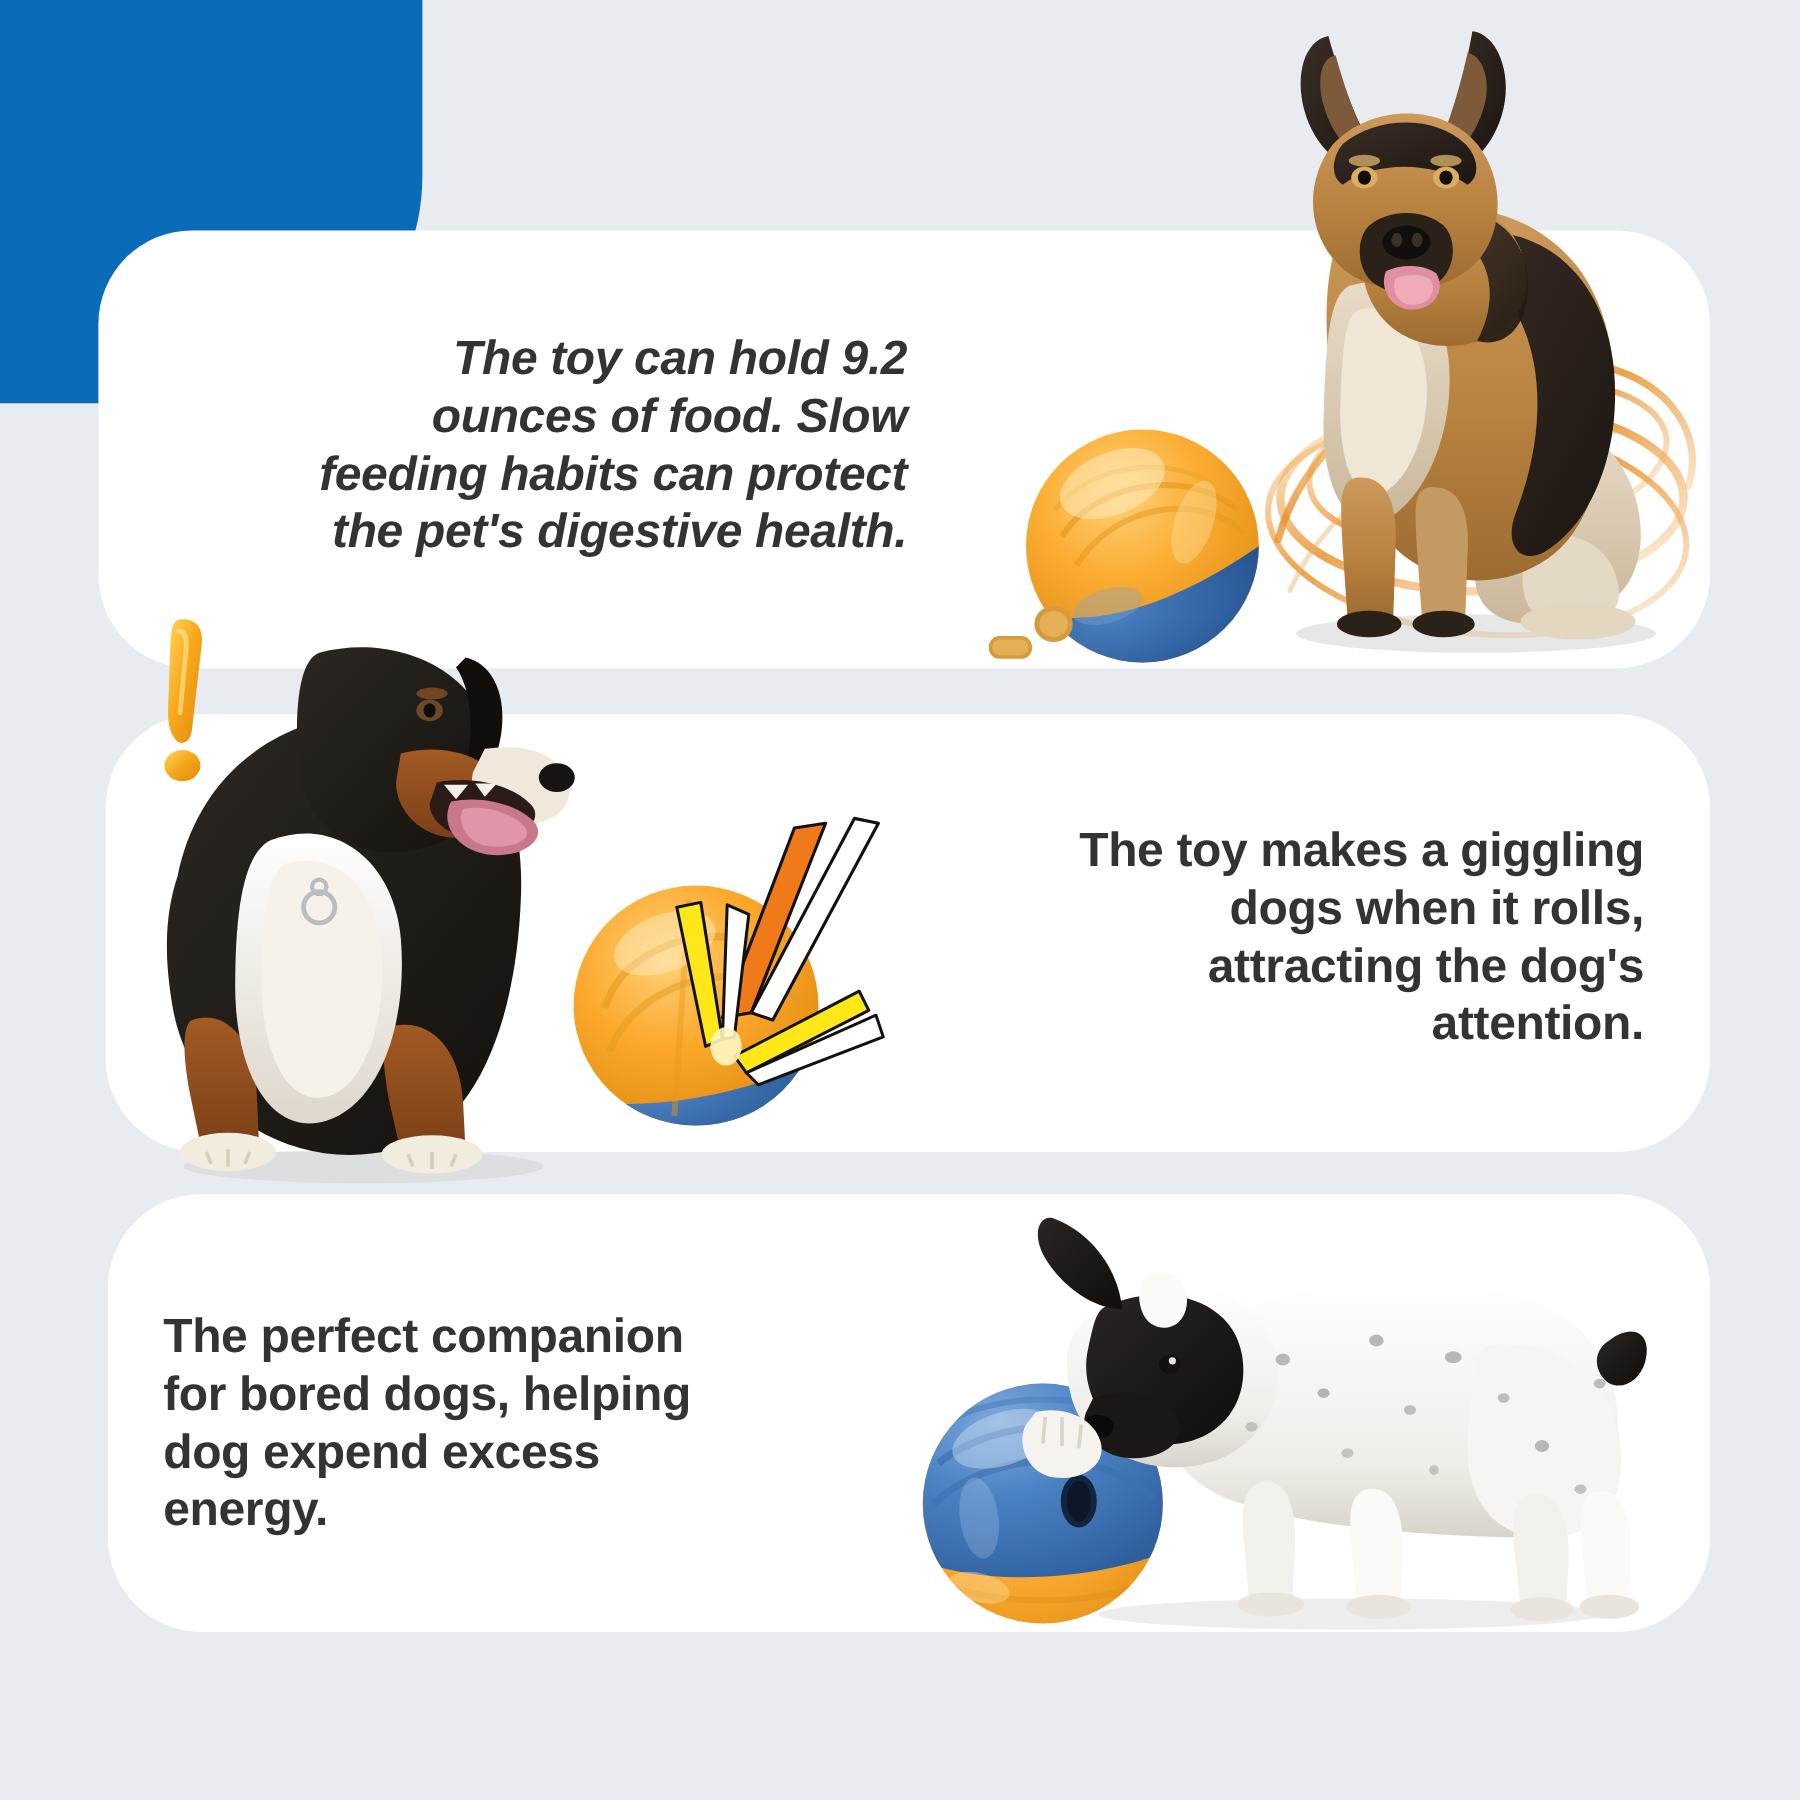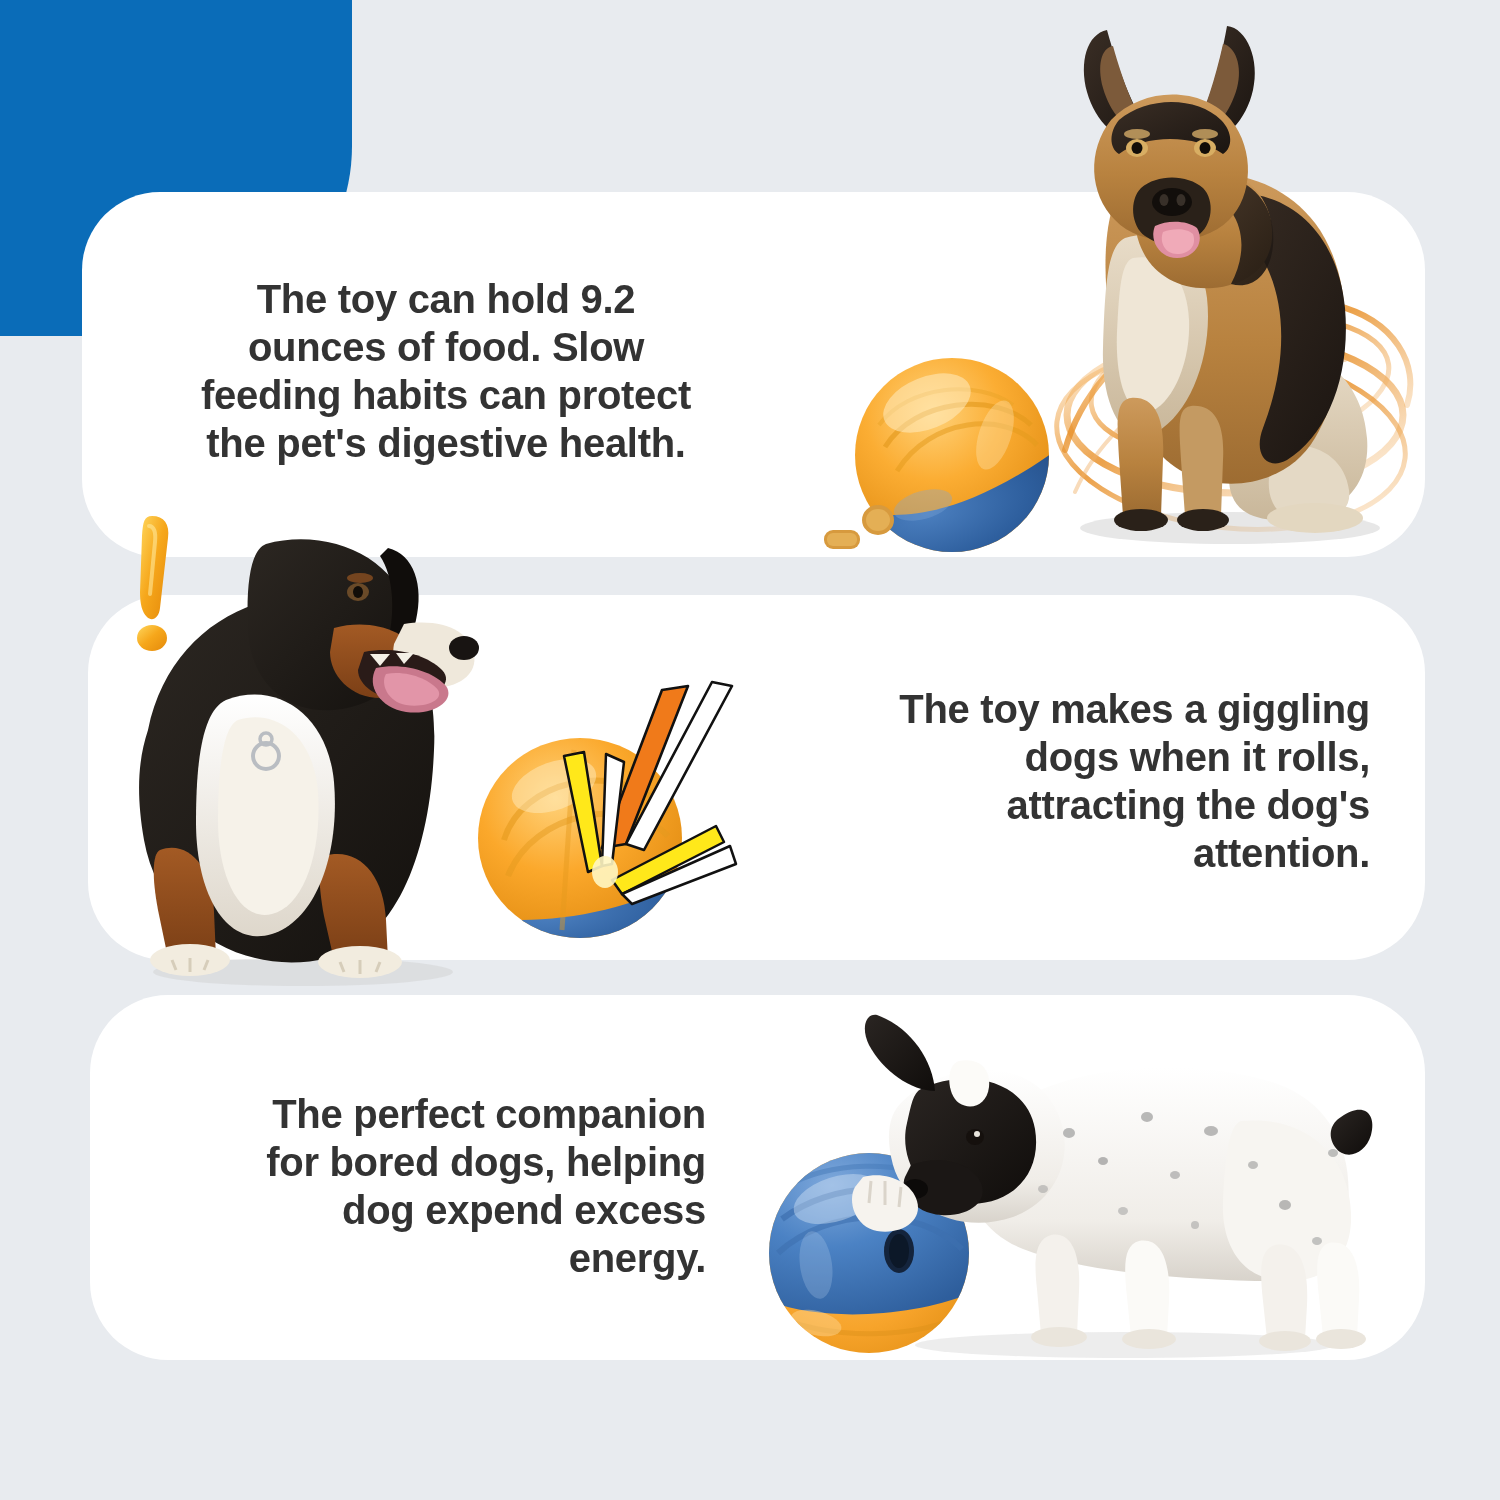--- a/index.html
+++ b/index.html
@@ -35,23 +35,23 @@
   
   .blurb{
     position:absolute;
     z-index:12;
     color:#333333;
     font-weight:bold;
     line-height:1.20;
     letter-spacing:-0.3px;
     white-space:pre-line;
   }
-  #blurb-1{ left:136px; top:275px; width:620px; font-size:40px; text-align:center; }
+  #blurb-1{ left:136px; top:275px; width:620px; font-size:40px; text-align:right;font-style:italic; }
   #blurb-2{ left:770px; top:685px; width:600px; font-size:40px; text-align:right; }
-  #blurb-3{ left:136px; top:1090px; width:570px; font-size:40px; text-align:right; }
+  #blurb-3{ left:136px; top:1090px; width:570px; font-size:40px; text-align:left; }
 
   
   .layer{ position:absolute; }
 
   
   #gsd-photo{ left:1015px; top:8px; width:420px; height:548px; z-index:8; }
   #gsd-swirl{ left:1035px; top:200px; width:400px; height:360px; z-index:7; }
 
   
   #ball-1{ left:845px; top:355px; width:215px; height:205px; z-index:9; }

